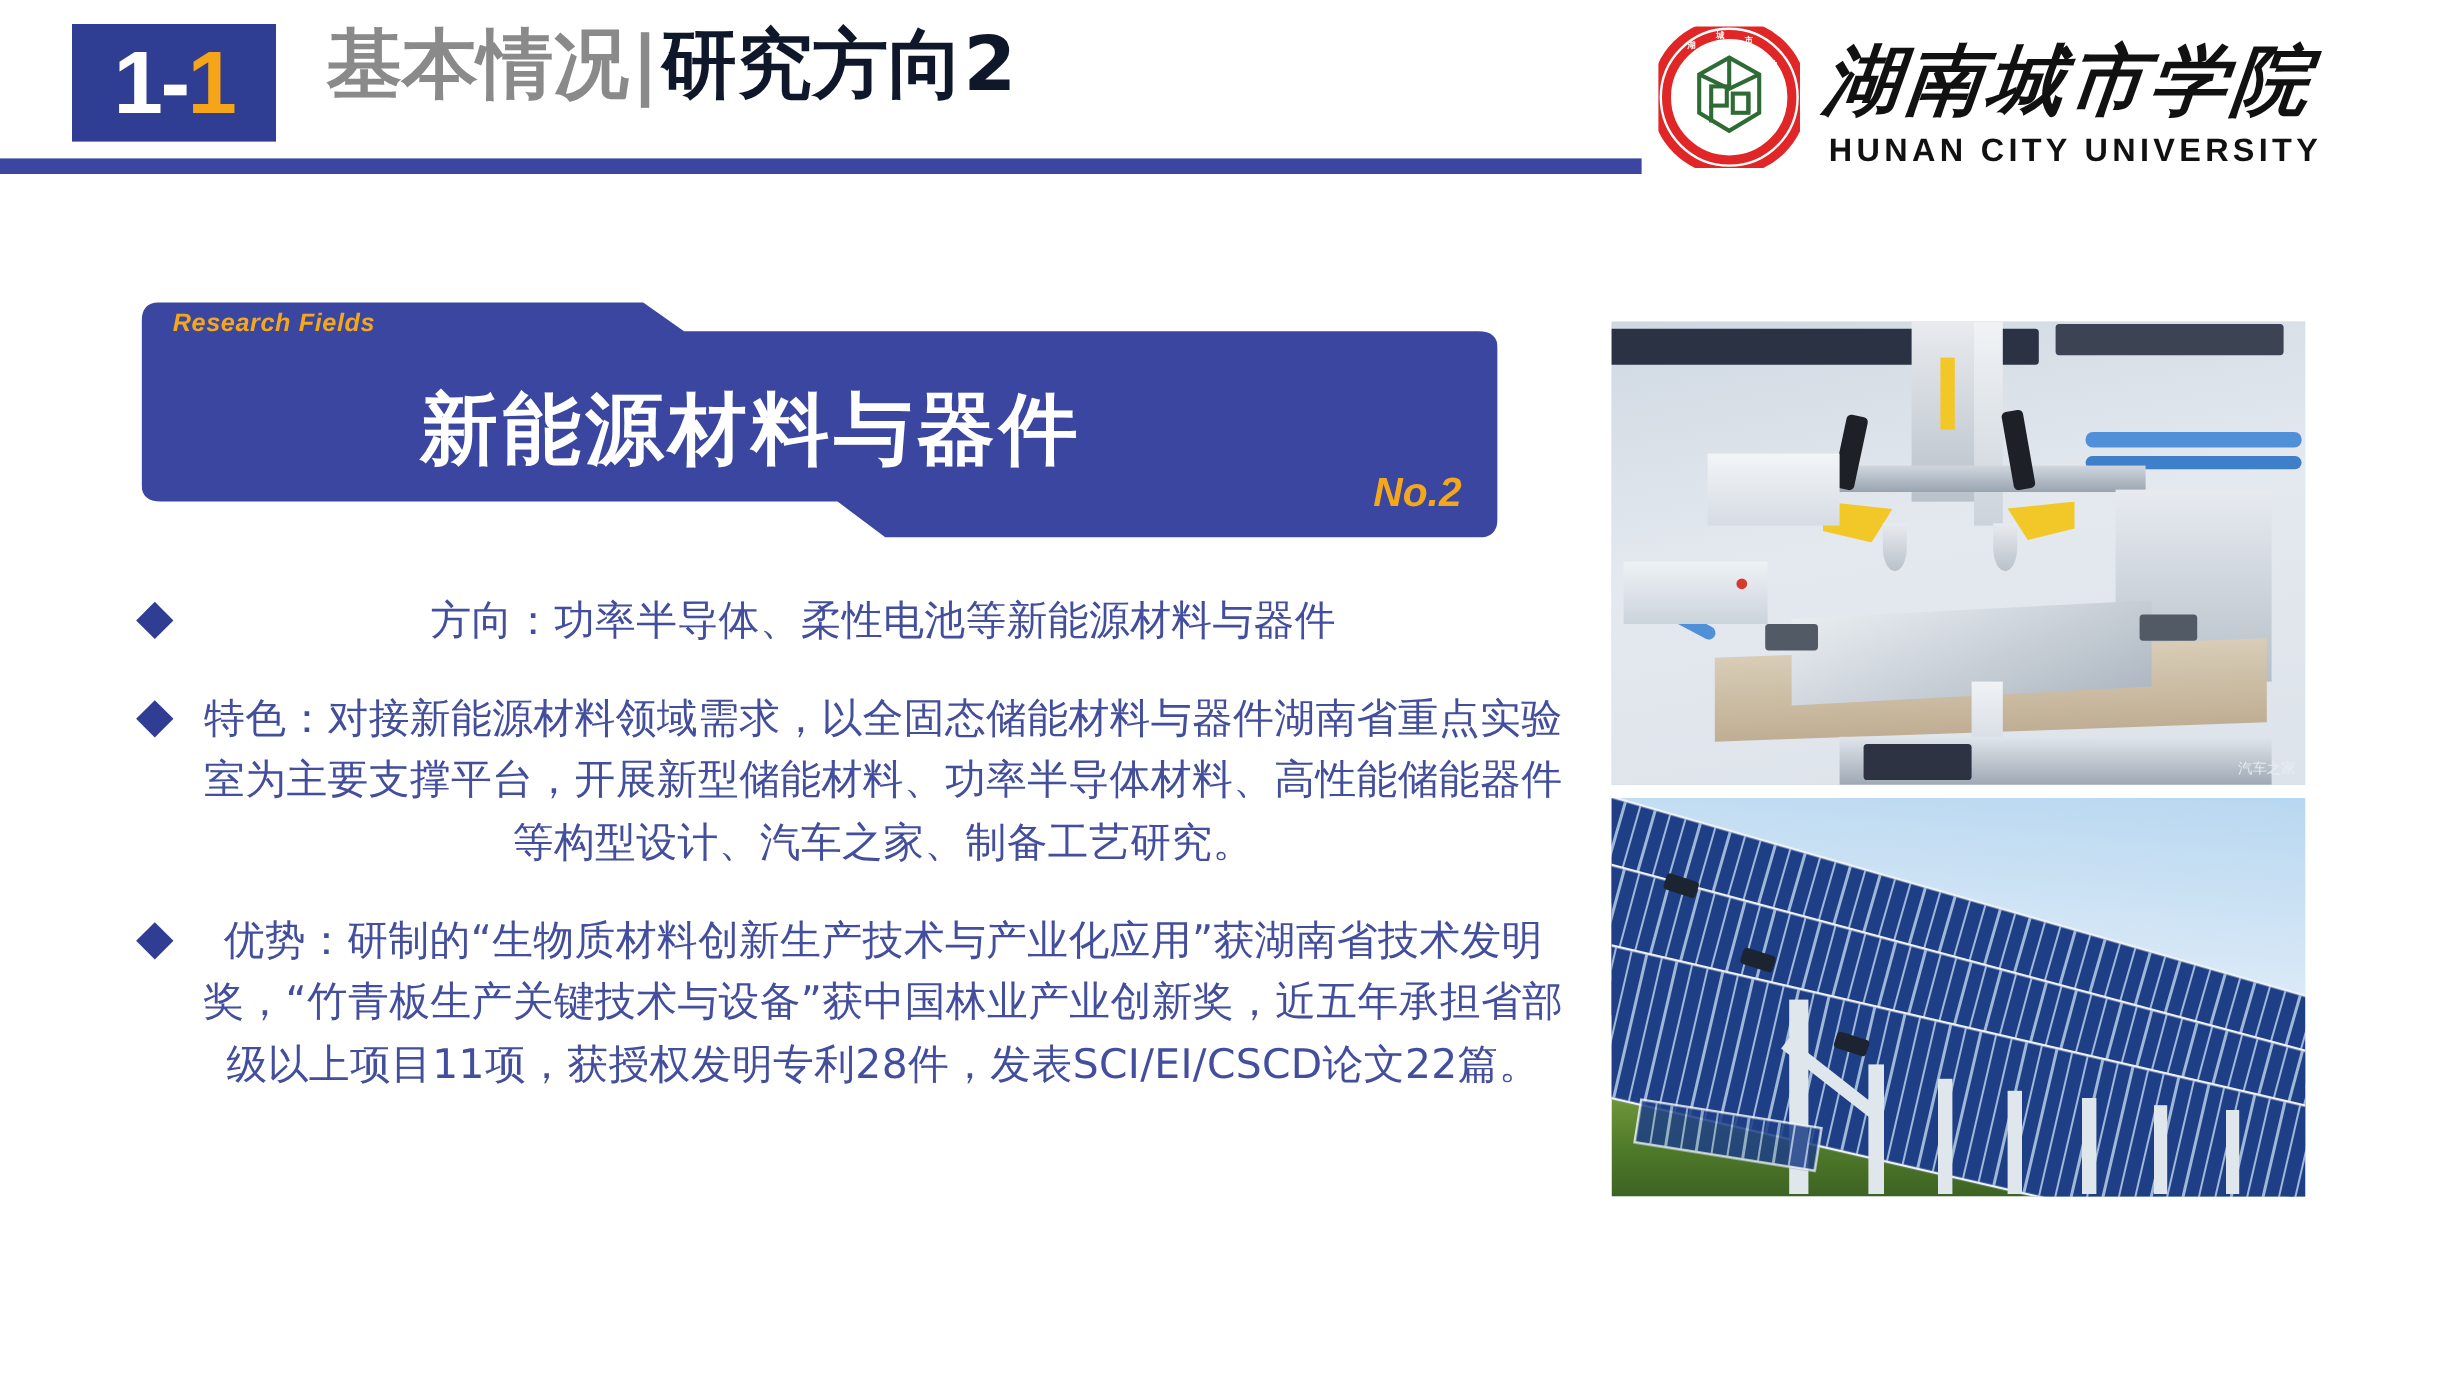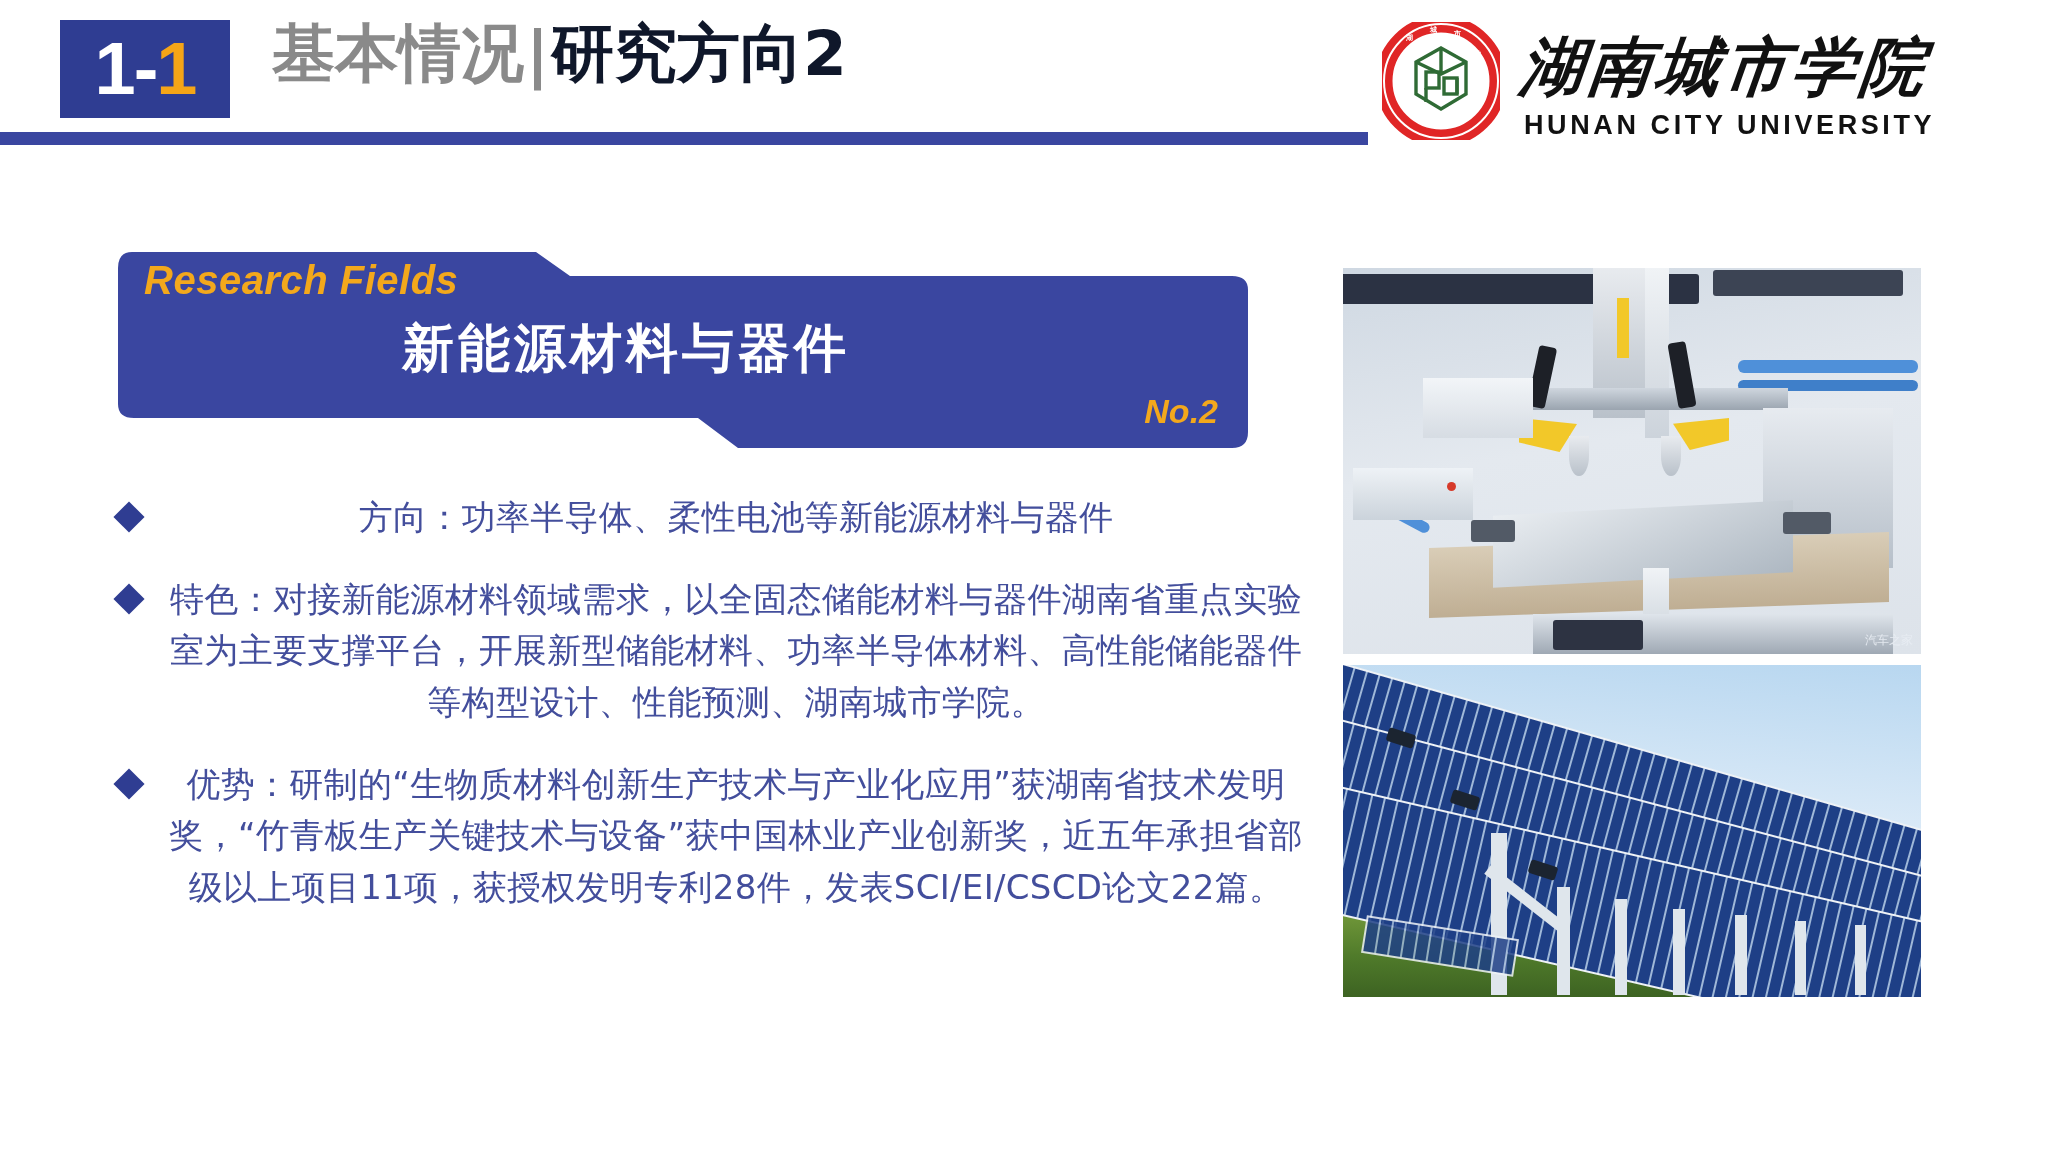--- a/index.html
+++ b/index.html
@@ -60,28 +60,28 @@
     font-size:27px;font-weight:bold;color:#111;
     letter-spacing:3.6px;white-space:nowrap;
     font-family:"Liberation Sans","DejaVu Sans",sans-serif;
   }
 
   
   #banner{position:absolute;left:118px;top:238px;width:1130px;height:210px;}
   #banner svg{position:absolute;left:0;top:0;}
   #banner-label{
     position:absolute;left:26px;top:20px;
-    font-size:40px;font-weight:bold;font-style:italic;
+    font-size:21px;font-weight:bold;font-style:italic;
     color:#f3a81c;letter-spacing:.5px;white-space:nowrap;
     font-family:"Liberation Sans","DejaVu Sans",sans-serif;
   }
   #banner-title{
     position:absolute;left:0;top:76px;width:1016px;
     text-align:center;
-    font-size:52px;font-weight:bold;color:#ffffff;
+    font-size:65px;font-weight:bold;color:#ffffff;
     letter-spacing:4px;white-space:nowrap;
     font-family:"DejaVu Sans","Liberation Sans",sans-serif;
   }
   #banner-no{
     position:absolute;left:0;top:154px;width:1100px;
     text-align:right;
     font-size:34px;font-weight:bold;font-style:italic;
     color:#f3a81c;white-space:nowrap;
     font-family:"Liberation Sans","DejaVu Sans",sans-serif;
   }
@@ -197,21 +197,21 @@
 
 <div id="bullets">
 
   <div class="bullet">
     <div class="dia"></div>
     <div class="txt">方向：功率半导体、柔性电池等新能源材料与器件</div>
   </div>
 
   <div class="bullet">
     <div class="dia"></div>
-    <div class="txt">特色：对接新能源材料领域需求，以全固态储能材料与器件湖南省重点实验室为主要支撑平台，开展新型储能材料、功率半导体材料、高性能储能器件等构型设计、性能预测、湖南城市学院。</div>
+    <div class="txt">特色：对接新能源材料领域需求，以全固态储能材料与器件湖南省重点实验室为主要支撑平台，开展新型储能材料、功率半导体材料、高性能储能器件等构型设计、汽车之家、制备工艺研究。</div>
   </div>
 
   <div class="bullet">
     <div class="dia"></div>
     <div class="txt">优势：研制的“生物质材料创新生产技术与产业化应用”获湖南省技术发明奖，“竹青板生产关键技术与设备”获中国林业产业创新奖，近五年承担省部级以上项目11项，获授权发明专利28件，发表SCI/EI/CSCD论文22篇。</div>
   </div>
 </div>
 
 <div class="photo" id="photo-top">
   <div class="scene blur">

